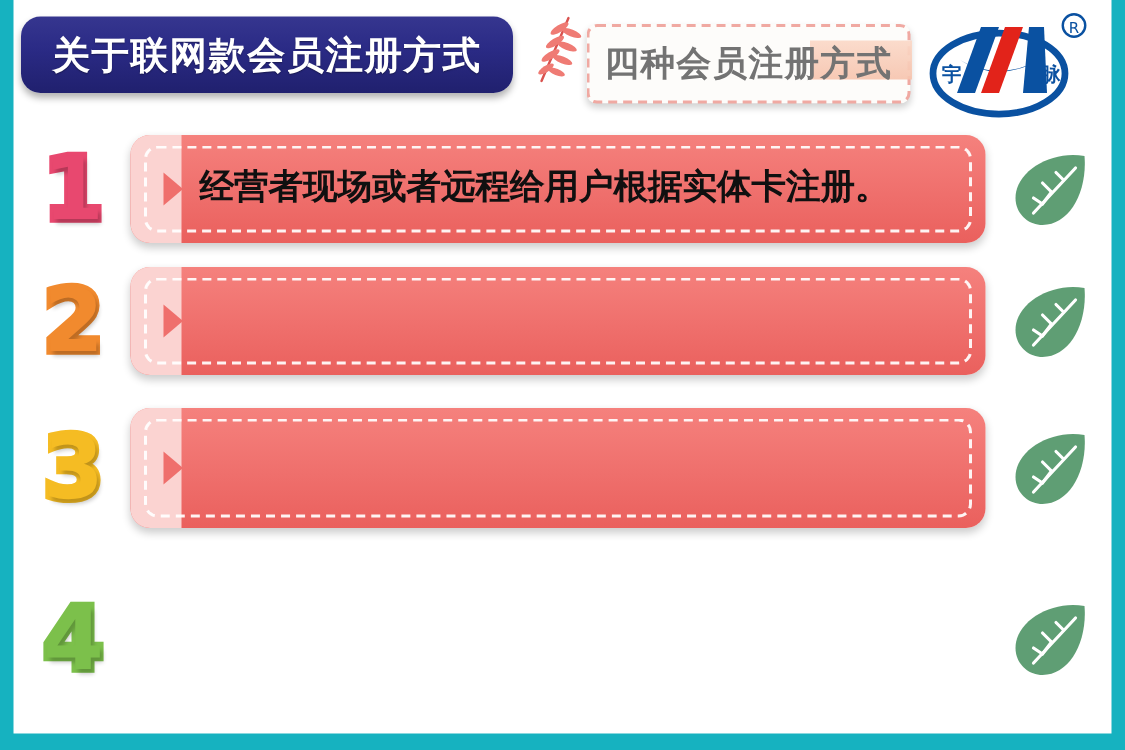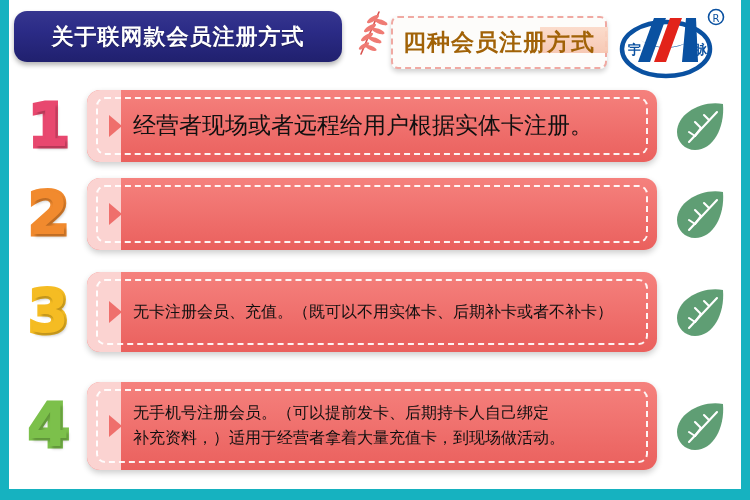--- a/index.html
+++ b/index.html
@@ -20,21 +20,21 @@
   
   #header{position:absolute;left:0;top:0;width:732px;height:84px;}
   #title-pill{
     position:absolute;left:5px;top:11px;width:328px;height:51px;
     border-radius:13px;
     background:linear-gradient(180deg,#36368f 0%,#2b2b86 40%,#20206e 100%);
     box-shadow:0 3px 5px rgba(0,0,0,.30);
     display:flex;align-items:center;justify-content:center;
   }
   #title-pill .txt{
-    color:#ffffff;font-size:22px;font-weight:bold;letter-spacing:1px;
+    color:#ffffff;font-size:25px;font-weight:bold;letter-spacing:1px;
     font-family:"DejaVu Sans","Liberation Sans",sans-serif;
     white-space:nowrap;text-shadow:0 1px 1px rgba(0,0,0,.35);
   }
   #sprig{position:absolute;left:340px;top:8px;width:42px;height:52px;}
   #badge{
     position:absolute;left:382px;top:16px;width:212px;height:49px;
     background:#fdfcfa;border:2px dashed #f0a9a2;border-radius:7px;
     box-shadow:0 3px 5px rgba(0,0,0,.18);
     display:flex;align-items:center;justify-content:center;
   }
@@ -80,21 +80,21 @@
   }
   .tail::before{
     content:"";position:absolute;left:22px;top:50%;
     width:0;height:0;margin-top:-11px;
     border-top:11px solid transparent;border-bottom:11px solid transparent;
     border-left:13px solid #ef6f6c;
   }
   .bartext{
     position:absolute;left:46px;right:24px;top:0;height:100%;
     display:flex;flex-direction:column;justify-content:center;
-    color:#101010;font-weight:normal;
+    color:#101010;font-weight:bold;
     font-family:"DejaVu Sans","Liberation Sans",sans-serif;
     z-index:2;
   }
   .bartext .line{white-space:nowrap;}
   .row.big .bartext{font-size:23px;}
   .row.big .bartext .line{line-height:1.2;}
   .row.small .bartext{font-size:16px;}
   .row.small .bartext .line{line-height:1.55;}
   .leaf{
     position:absolute;right:12px;top:50%;margin-top:-28px;
@@ -124,21 +124,21 @@
           <ellipse cx="29" cy="23" rx="7" ry="2.3" transform="rotate(22 29 23)"></ellipse>
           <ellipse cx="18" cy="29" rx="7" ry="2.3" transform="rotate(-32 18 29)"></ellipse>
           <ellipse cx="26" cy="32" rx="7" ry="2.3" transform="rotate(22 26 32)"></ellipse>
           <ellipse cx="15" cy="38" rx="6" ry="2.1" transform="rotate(-32 15 38)"></ellipse>
           <ellipse cx="22" cy="40" rx="6" ry="2.1" transform="rotate(22 22 40)"></ellipse>
         </g>
       </svg>
     </div>
 
     <div id="badge">
-      <span class="txt" style="color: #a16207;">四种会员注册方式</span>
+      <span class="txt" style="color: #737373;">四种会员注册方式</span>
     </div>
     <div id="tape"></div>
 
     <div id="logo">
       <svg viewBox="0 0 126 78" width="126" height="78" aria-hidden="true">
         <ellipse cx="60" cy="45" rx="44" ry="27" fill="none" stroke="#0a51a1" stroke-width="4.5"></ellipse>
         <path d="M60 44 a40 26 0 0 0 26 -8 a40 30 0 0 1 -52 0 a40 26 0 0 0 26 8 z" fill="#0a51a1"></path>
         <polygon points="48,14 60,14 44,58 32,58" fill="#0a51a1"></polygon>
         <polygon points="64,14 76,14 60,58 48,58" fill="#e2231a"></polygon>
         <polygon points="80,14 90,14 92,58 76,58" fill="#0a51a1"></polygon>
@@ -195,48 +195,40 @@
     </div>
   </div>
 
   <div class="row small" id="row2" style="top:272px;height:80px;">
     <div class="num">
       <span class="glyph" style="color: rgb(245, 188, 35);">3</span>
     </div>
     <div class="bar">
       <div class="tail"></div>
       <div class="bartext">
-        <span class="line">无卡注册会员、充值。（既可以不用实体卡、后期补卡或者不补卡）</span>
       </div>
     </div>
     <div class="leaf">
       <svg viewBox="0 0 58 56" width="58" height="56" aria-hidden="true">
         <path d="M52 6 C30 2 6 16 6 34 C6 44 14 52 24 52 C42 52 54 30 52 6 Z" fill="#5f9e74"></path>
         <g stroke="#ffffff" stroke-width="2.1" fill="none" stroke-linecap="round">
           <path d="M46 14 L18 44"></path>
           <path d="M30 30 L24 24"></path>
             <path d="M30 30 L24 38"></path>
           <path d="M38 22 L33 17"></path>
             <path d="M24 38 L18 34"></path>
         </g>
       </svg>
     </div>
   </div>
 
   <div class="row small" id="row3" style="top:382px;height:88px;">
     <div class="num">
       <span class="glyph" style="color: rgb(124, 192, 75);">4</span>
     </div>
-    <div class="bar">
-      <div class="tail"></div>
-      <div class="bartext">
-        <span class="line">无手机号注册会员。（可以提前发卡、后期持卡人自己绑定</span>
-        <span class="line">补充资料，）适用于经营者拿着大量充值卡，到现场做活动。</span>
-      </div>
-    </div>
     <div class="leaf">
       <svg viewBox="0 0 58 56" width="58" height="56" aria-hidden="true">
         <path d="M52 6 C30 2 6 16 6 34 C6 44 14 52 24 52 C42 52 54 30 52 6 Z" fill="#5f9e74"></path>
         <g stroke="#ffffff" stroke-width="2.1" fill="none" stroke-linecap="round">
           <path d="M46 14 L18 44"></path>
           <path d="M30 30 L24 24"></path>
             <path d="M30 30 L24 38"></path>
           <path d="M38 22 L33 17"></path>
             <path d="M24 38 L18 34"></path>
         </g>

